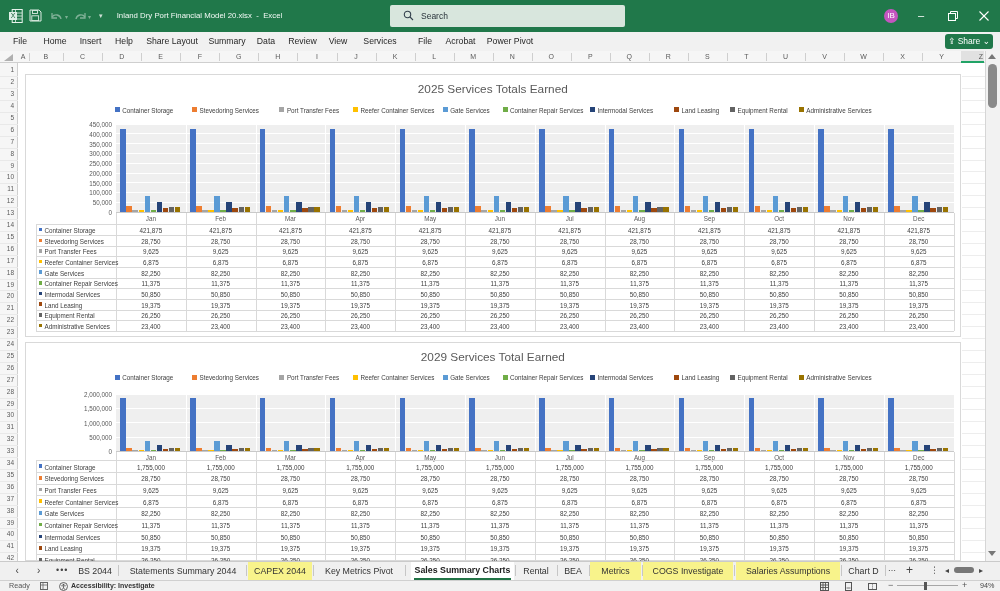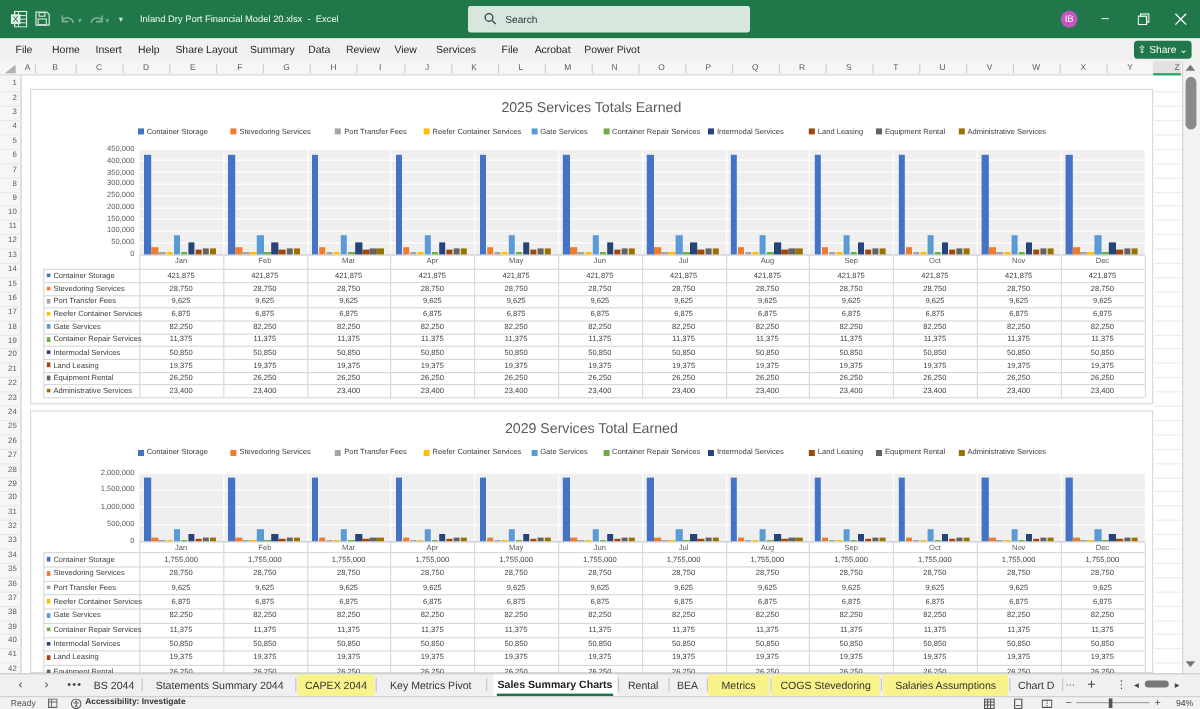--- a/index.html
+++ b/index.html
@@ -945,21 +945,21 @@
 <div class="a" style="left:414px;top:577.5px;width:97px;height:2px;background:#217346;"></div>
 <div class="a" style="left:515px;top:565px;width:1px;height:11px;background:#c6c6c6;"></div>
 <div class="a" style="left:516px;top:561.5px;width:40px;height:18px;line-height:18px;text-align:center;font-size:8.8px;color:#333;white-space:nowrap;">Rental</div>
 <div class="a" style="left:557px;top:565px;width:1px;height:11px;background:#c6c6c6;"></div>
 <div class="a" style="left:558px;top:561.5px;width:30px;height:18px;line-height:18px;text-align:center;font-size:8.8px;color:#333;white-space:nowrap;">BEA</div>
 <div class="a" style="left:589px;top:565px;width:1px;height:11px;background:#c6c6c6;"></div>
 <div class="a" style="left:590px;top:561.5px;width:51px;height:18px;background:#f8f38b;"></div>
 <div class="a" style="left:590px;top:561.5px;width:51px;height:18px;line-height:18px;text-align:center;font-size:8.8px;color:#333;white-space:nowrap;">Metrics</div>
 <div class="a" style="left:642px;top:565px;width:1px;height:11px;background:#c6c6c6;"></div>
 <div class="a" style="left:643px;top:561.5px;width:90px;height:18px;background:#f8f38b;"></div>
-<div class="a" style="left:643px;top:561.5px;width:90px;height:18px;line-height:18px;text-align:center;font-size:8.8px;color:#333;white-space:nowrap;">COGS Stevedoring</div>
+<div class="a" style="left:643px;top:561.5px;width:90px;height:18px;line-height:18px;text-align:center;font-size:8.8px;color:#333;white-space:nowrap;">COGS Investigate</div>
 <div class="a" style="left:734px;top:565px;width:1px;height:11px;background:#c6c6c6;"></div>
 <div class="a" style="left:736px;top:561.5px;width:104px;height:18px;background:#f8f38b;"></div>
 <div class="a" style="left:736px;top:561.5px;width:104px;height:18px;line-height:18px;text-align:center;font-size:8.8px;color:#333;white-space:nowrap;">Salaries Assumptions</div>
 <div class="a" style="left:841px;top:565px;width:1px;height:11px;background:#c6c6c6;"></div>
 <div class="a" style="left:843px;top:561.5px;width:41px;height:18px;line-height:18px;text-align:center;font-size:8.8px;color:#333;white-space:nowrap;">Chart D</div>
 <div class="a" style="left:885px;top:565px;width:1px;height:11px;background:#c6c6c6;"></div>
 <div class="a" style="left:888px;top:560.5px;height:19px;line-height:19px;font-size:8px;color:#444;">⋯</div>
 <div class="a" style="left:906px;top:560.5px;height:19px;line-height:19px;font-size:12px;color:#444;">+</div>
 <div class="a" style="left:930px;top:560.5px;height:19px;line-height:19px;font-size:9px;color:#444;">⋮</div>
 <div class="a" style="left:945px;top:560.5px;height:19px;line-height:19px;font-size:8px;color:#444;">◂</div>

